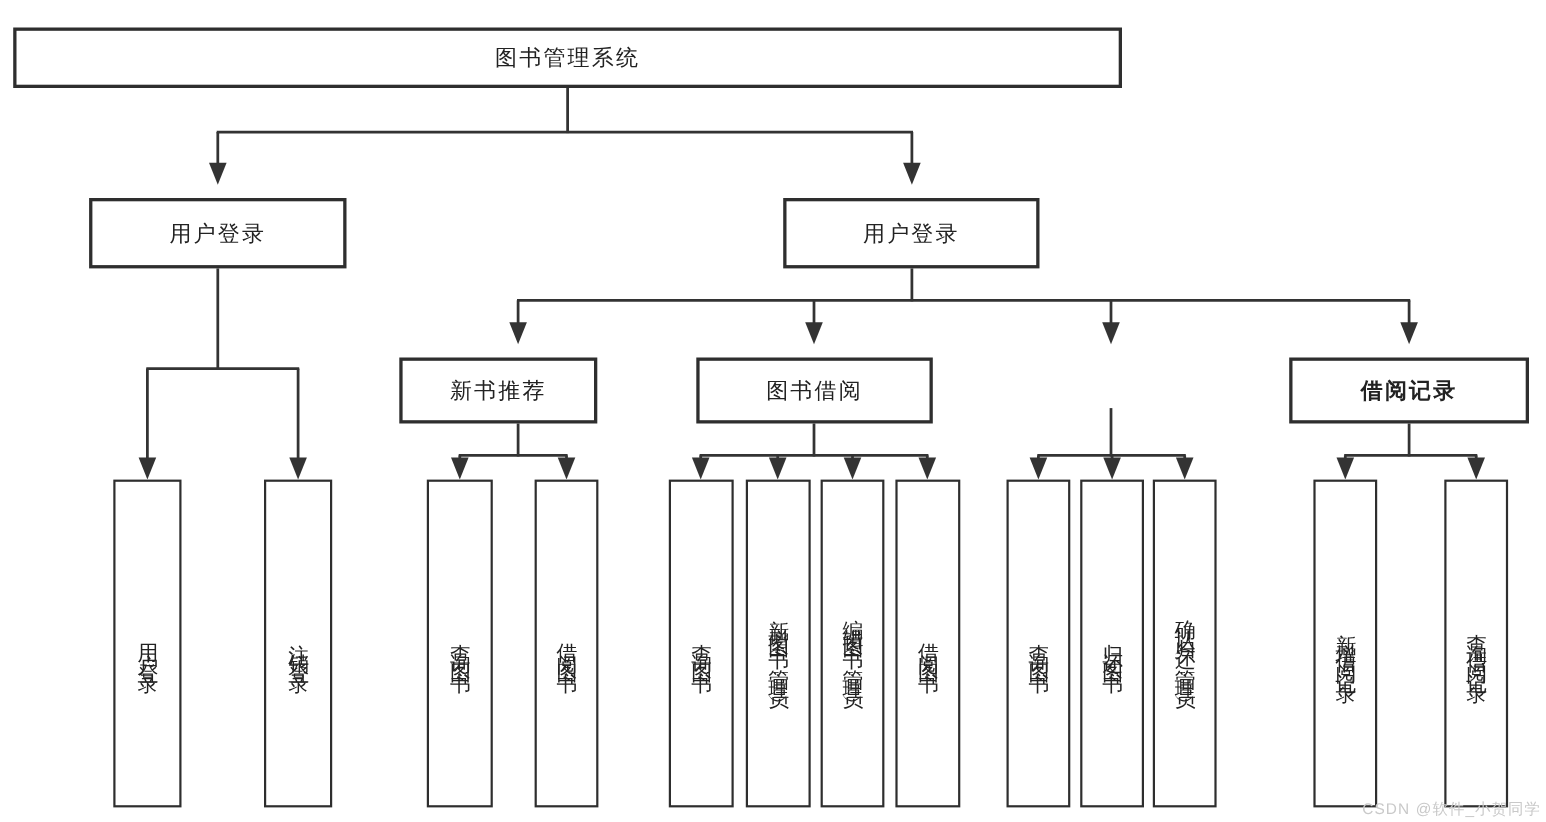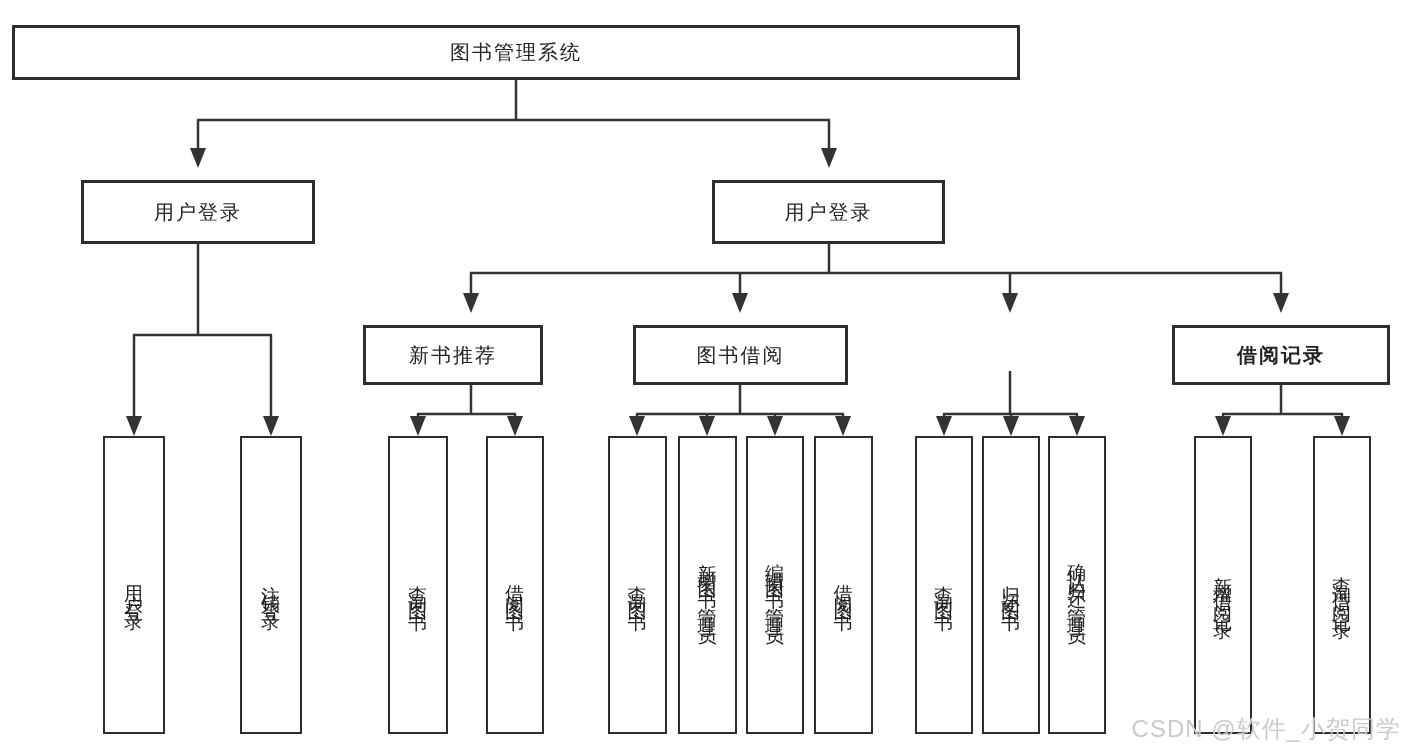--- a/index.html
+++ b/index.html
@@ -46,21 +46,21 @@
     writing-mode: vertical-rl;
     text-orientation: mixed;
     letter-spacing: 9px;
     line-height: 1;
     padding-top: 6px;
   }
   .watermark {
     position: absolute;
     right: 4px;
     bottom: 2px;
-    font-size: 24px;
+    font-size: 14px;
     letter-spacing: 1px;
     color: #c9c9c9;
     z-index: 6;
     white-space: nowrap;
   }
 </style>
 </head>
 <body>
 
 <div class="canvas">

